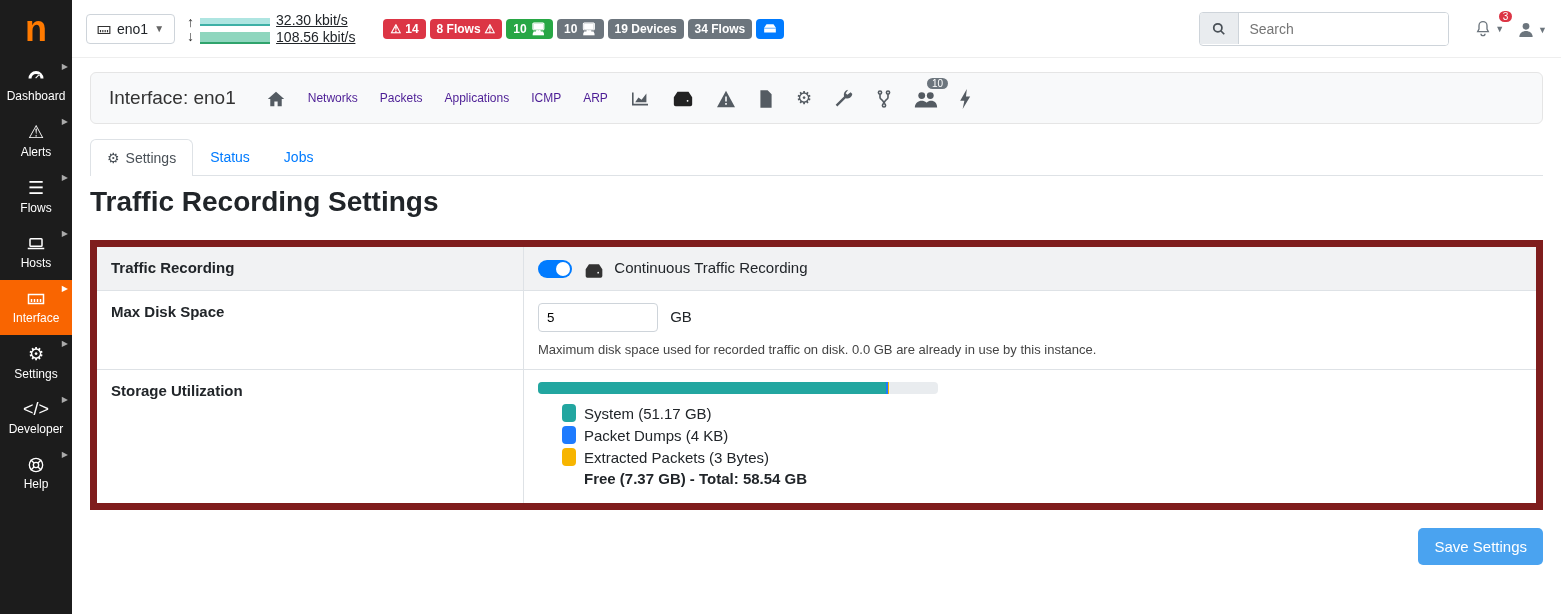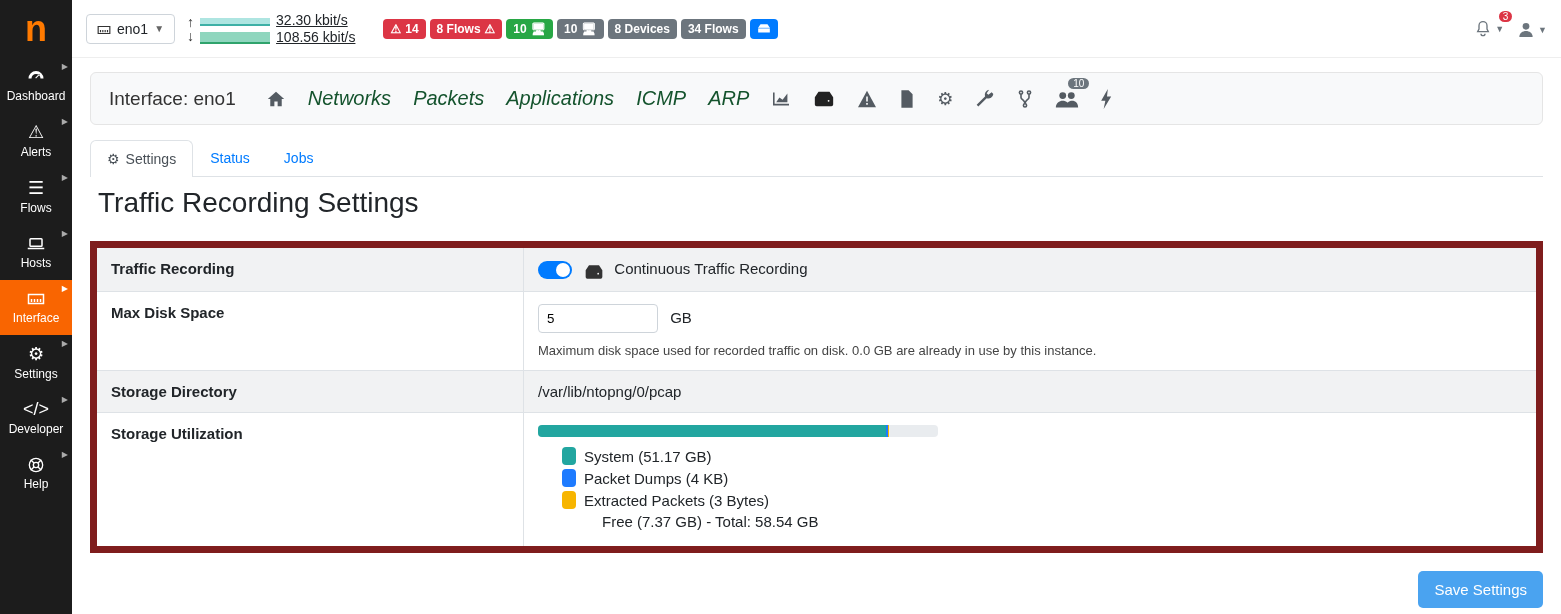--- a/index.html
+++ b/index.html
@@ -39,31 +39,31 @@
 .search .sbtn { background: #e9ecef; border: none; padding: 8px 12px; color: #495057; border-right: 1px solid #ced4da; cursor: pointer; }
 .search input { border: none; padding: 8px 10px; flex: 1; font-size: 14px; outline: none; }
 .topicons { display: flex; align-items: center; gap: 14px; margin-left: 14px; color: #6c757d; }
 .bell-wrap { position: relative; }
 .bell-badge { position: absolute; top: -8px; right: -8px; background: #dc3545; color: #fff; border-radius: 8px; font-size: 10px; padding: 0 4px; }
 
 
 .content { padding: 14px 18px 20px; flex:1; }
 .panel-nav { background: #f8f9fa; border: 1px solid #e5e5e5; border-radius: 6px; padding: 14px 18px; display: flex; align-items: center; gap: 22px; margin-bottom: 14px; }
 .panel-nav .iface-label { font-size: 19px; color: #333; margin-right: 8px; }
-.panel-nav a { color: #14532d; text-decoration: none; font-size: 20px; font-style: italic; }
+.panel-nav a { color: #4c1d95; text-decoration: none; font-size: 12px; }
 .panel-nav .picon { color: #545b62; font-size: 18px; }
 .panel-nav .picon.dark { color: #222; }
 .panel-nav .picon-badge { position: relative; }
 .panel-nav .picon-badge .num { position: absolute; top: -10px; right: -10px; background: #6c757d; color: #fff; border-radius: 8px; font-size: 10px; padding: 0 5px; }
 
 .tabs { display: flex; border-bottom: 1px solid #dee2e6; margin-bottom: 4px; }
 .tab { padding: 10px 16px; border: 1px solid transparent; border-bottom: none; color: #007bff; cursor: pointer; display: flex; align-items: center; gap: 6px; }
 .tab.active { color: #495057; border-color: #dee2e6; border-radius: 6px 6px 0 0; background: #fff; position: relative; top: 1px; }
 
-h2.page-title { font-size: 28px; font-weight: 400; margin: 10px 8px 22px; }
+h2.page-title { font-size: 28px; font-weight: 700; margin: 10px 0 22px; }
 
 .settings-table { width: 100%; border: 7px solid #7f1d1d; border-collapse: collapse; }
 .settings-table th, .settings-table td { border: 1px solid #dee2e6; padding: 12px 14px; text-align: left; vertical-align: top; font-size: 15px; }
 .settings-table th { width: 430px; font-weight: 700; }
 .settings-table tr.shade th, .settings-table tr.shade td { background: #f1f2f3; }
 .toggle { width: 34px; height: 18px; background: #007bff; border-radius: 10px; display: inline-block; position: relative; vertical-align: middle; }
 .toggle::after { content: ""; width: 14px; height: 14px; background: #fff; border-radius: 50%; position: absolute; top: 2px; right: 2px; }
 .hdd-mini { display:inline-block; vertical-align:middle; margin:0 6px 0 8px; }
 .num-input { width: 120px; padding: 6px 8px; border: 1px solid #ced4da; border-radius: 4px; }
 .help { display: block; color: #444; font-size: 13px; margin-top: 10px; }
@@ -72,21 +72,21 @@
 .progress { width: 400px; height: 12px; background: #e9ecef; border-radius: 4px; overflow: hidden; margin-bottom: 10px; display:flex; }
 .seg-system { background: #22a6a0; }
 .seg-dumps { background: #1e7bff; }
 .seg-ext { background: #f7b500; }
 .legend { list-style: none; }
 .legend li { margin: 4px 0; display: flex; align-items: center; gap: 8px; font-size: 15px; padding-left: 24px; }
 .legend .sw { width: 14px; height: 18px; border-radius: 4px; display: inline-block; }
 .legend .sw.sys { background: #22a6a0; }
 .legend .sw.dmp { background: #1e7bff; }
 .legend .sw.ext { background: #f7b500; }
-.legend .freeline { margin-left: 40px; }
+.legend .freeline { margin-left: 22px; font-weight: bold; }
 
 .footer-btn { text-align: right; margin-top: 18px; }
 .btn-save { background: #4aa3f0; color: #fff; border: none; padding: 10px 16px; border-radius: 5px; font-size: 15px; cursor: pointer; }
 
 svg { vertical-align: middle; }
 </style>
 </head>
 <body>
 
 <div class="app">
@@ -185,32 +185,41 @@
           <div>32.30 kbit/s</div>
           <div>108.56 kbit/s</div>
         </div>
       </div>
 
       <div class="badges">
         <span class="badge red">⚠ <span>14</span></span>
         <span class="badge red"><span>8 Flows</span> ⚠</span>
         <span class="badge green"><span>10</span> 🖥</span>
         <span class="badge gray"><span>10</span> 🖥</span>
-        <span class="badge gray">8 Devices</span>
+        <span class="badge gray">19 Devices</span>
         <span class="badge gray">34 Flows</span>
         <span class="badge blue">
           <svg width="14" height="10" viewBox="0 0 24 16" fill="#fff">
               <path d="M2 6l4-6h12l4 6v8H2z"></path>
               <rect x="2" y="6" width="20" height="1" fill="#007bff"></rect>
             </svg>
         </span>
       </div>
 
       <div class="spacer"></div>
 
+      <div class="search">
+        <button class="sbtn">
+          <svg width="14" height="14" viewBox="0 0 24 24" fill="none" stroke="currentColor" stroke-width="3">
+              <circle cx="10" cy="10" r="7"></circle>
+              <path d="M21 21l-6-6"></path>
+            </svg>
+        </button>
+        <input type="text" placeholder="Search" style="">
+      </div>
 
       <div class="topicons">
         <div class="bell-wrap">
           <svg width="16" height="18" viewBox="0 0 24 26" fill="none" stroke="#6c757d" stroke-width="2">
               <path d="M12 2a6 6 0 00-6 6v5l-2 4h16l-2-4V8a6 6 0 00-6-6zM9 20a3 3 0 006 0"></path>
             </svg>
           <span class="bell-badge">3</span>
           <span style="font-size:9px;color:#6c757d;"> ▼</span>
         </div>
         <div>
@@ -312,24 +321,20 @@
             <span>Continuous Traffic Recording</span>
           </td>
         </tr>
         <tr>
           <th>Max Disk Space</th>
           <td>
             <input type="number" class="num-input" value="5" style="">
             <span class="gb-label">GB</span>
             <span class="help">Maximum disk space used for recorded traffic on disk. 0.0 GB are already in use by this instance.</span>
           </td>
-        </tr>
-        <tr class="shade">
-          <th>Storage Directory</th>
-          <td>/var/lib/ntopng/0/pcap</td>
         </tr>
         <tr>
           <th>Storage Utilization</th>
           <td>
             <div class="progress">
               <div class="seg-system" id="seg-system" style="width: 87%;"></div>
               <div class="seg-dumps" id="seg-dumps" style="width: 0.5%;"></div>
               <div class="seg-ext" id="seg-ext" style="width: 0.3%;"></div>
             </div>
             <ul class="legend">

